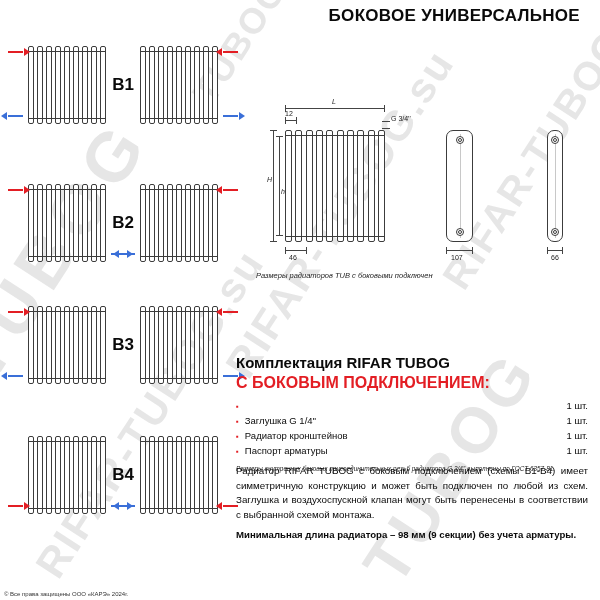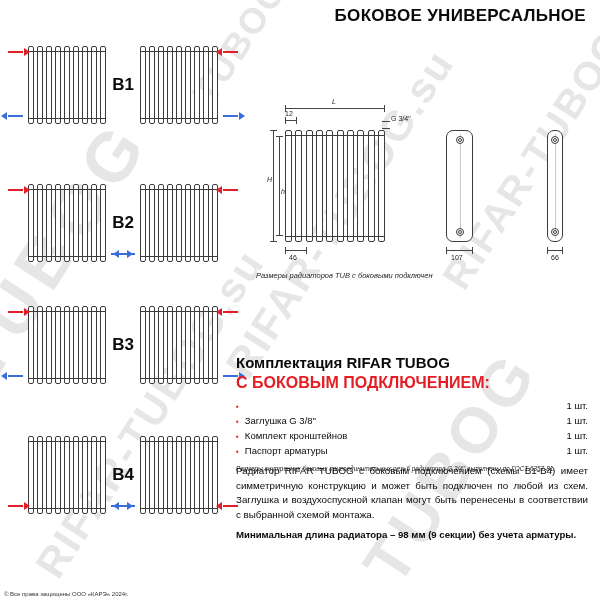--- a/index.html
+++ b/index.html
@@ -15,21 +15,21 @@
   .wm1{font-size:70px;left:-95px;top:210px;letter-spacing:8px;}
   .wm2{font-size:42px;left:-40px;top:390px;}
   .wm3{font-size:42px;left:150px;top:190px;}
   .wm4{font-size:64px;left:320px;top:430px;letter-spacing:6px;}
   .wm5{font-size:40px;left:370px;top:110px;}
   .wm6{font-size:36px;left:170px;top:20px;}
 
   #content{position:absolute;inset:0;z-index:2;}
 
   
-  .title{position:absolute;top:6px;right:14px;text-align:right;font-weight:bold;
+  .title{position:absolute;top:6px;right:20px;text-align:right;font-weight:bold;
          font-size:17px;line-height:20px;letter-spacing:.3px;color:#0a0a0a;}
 
   
   #schemes{position:absolute;left:8px;top:0;width:230px;height:484px;}
   .scheme-row{position:absolute;left:0;width:230px;height:82px;}
   .scheme-label{position:absolute;left:50%;top:50%;transform:translate(-50%,-50%);
                 font-weight:bold;font-size:17px;color:#0a0a0a;}
   .radiator{position:absolute;width:78px;height:78px;top:2px;}
   .rad1{left:20px;} .rad2{left:132px;}
   .sections{position:absolute;inset:0;display:flex;justify-content:space-between;}
@@ -320,26 +320,26 @@
   <div id="package">
     <div class="pkg-head">Комплектация RIFAR TUBOG</div>
     <div class="pkg-sub">С БОКОВЫМ ПОДКЛЮЧЕНИЕМ:</div>
     <div class="pkg-list" id="pkg-list">
         <div class="pkg-item">
           <span class="bullet">▪</span>
           <span class="qty">1 шт.</span>
         </div>
         <div class="pkg-item">
           <span class="bullet">▪</span>
-          <span>Заглушка G 3/8''</span>
+          <span>Заглушка G 1/4''</span>
           <span class="qty">1 шт.</span>
         </div>
         <div class="pkg-item">
           <span class="bullet">▪</span>
-          <span>Комплект кронштейнов</span>
+          <span>Радиатор кронштейнов</span>
           <span class="qty">1 шт.</span>
         </div>
         <div class="pkg-item">
           <span class="bullet">▪</span>
           <span>Паспорт арматуры</span>
           <span class="qty">1 шт.</span>
         </div>
       </div>
     <div class="pkg-note">Размеры внутренних боковых присоединительных резьб радиатора G 3/4'' выполнены по ГОСТ 6357-81.</div>
   </div>

